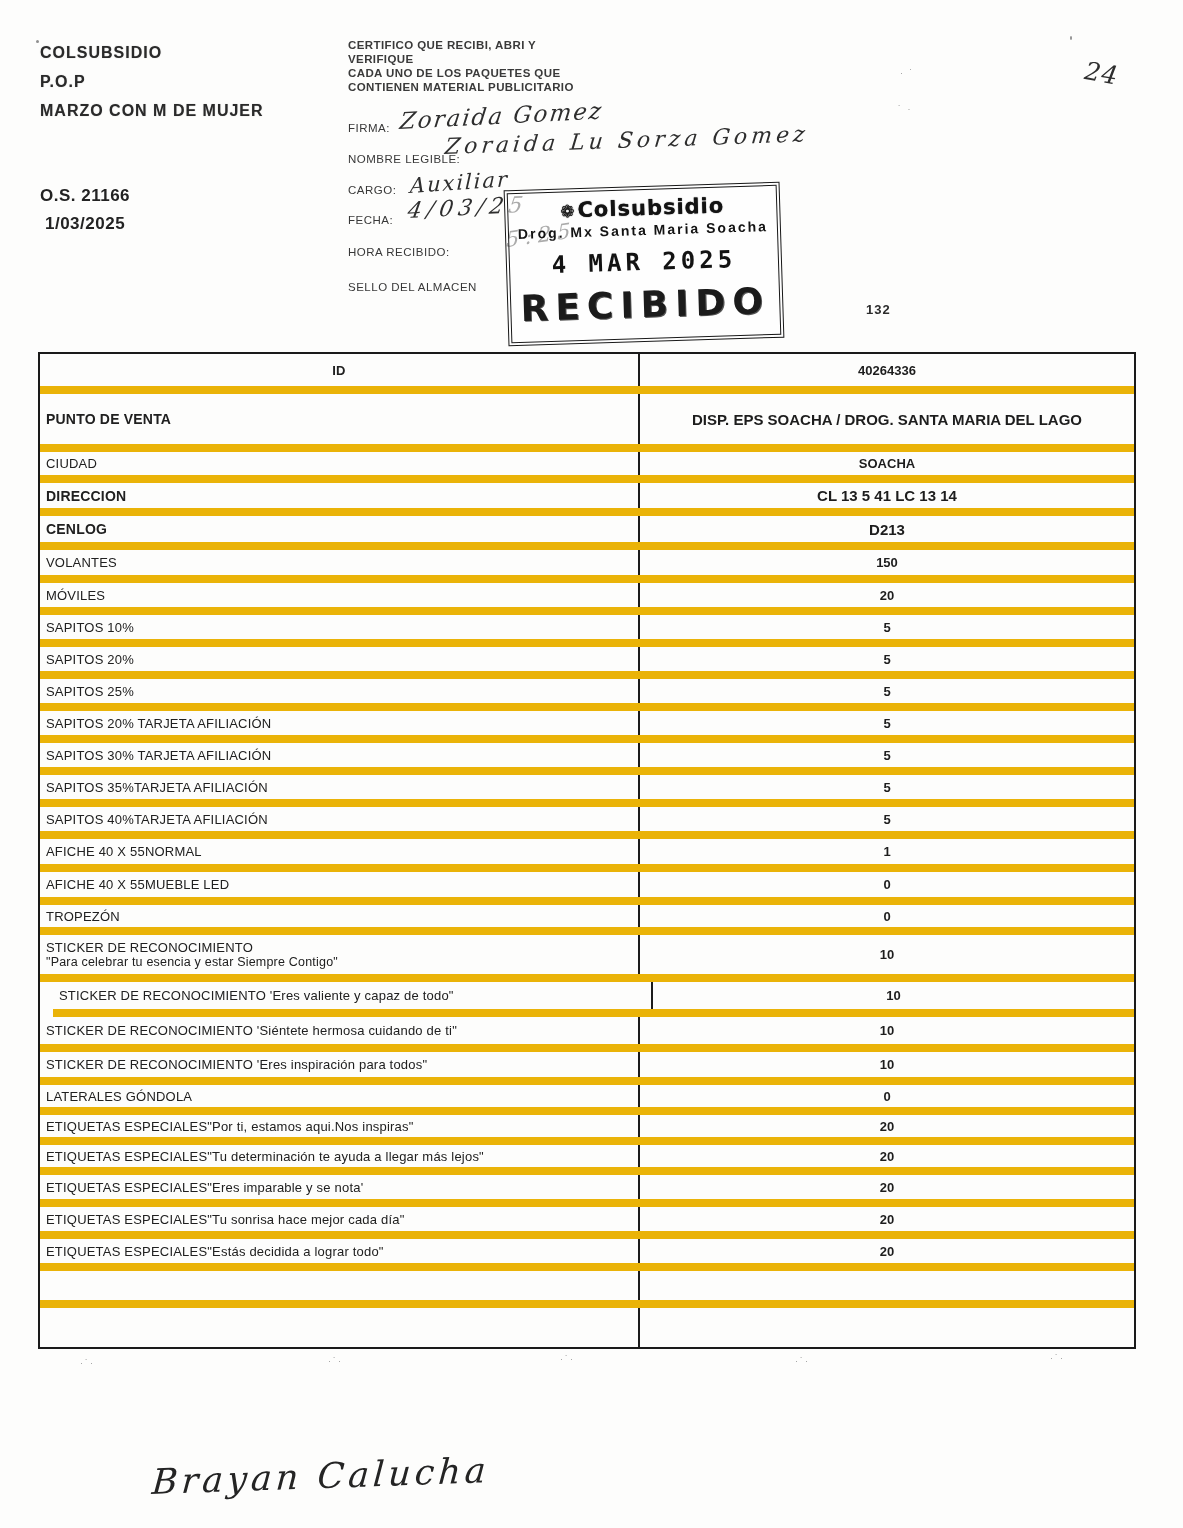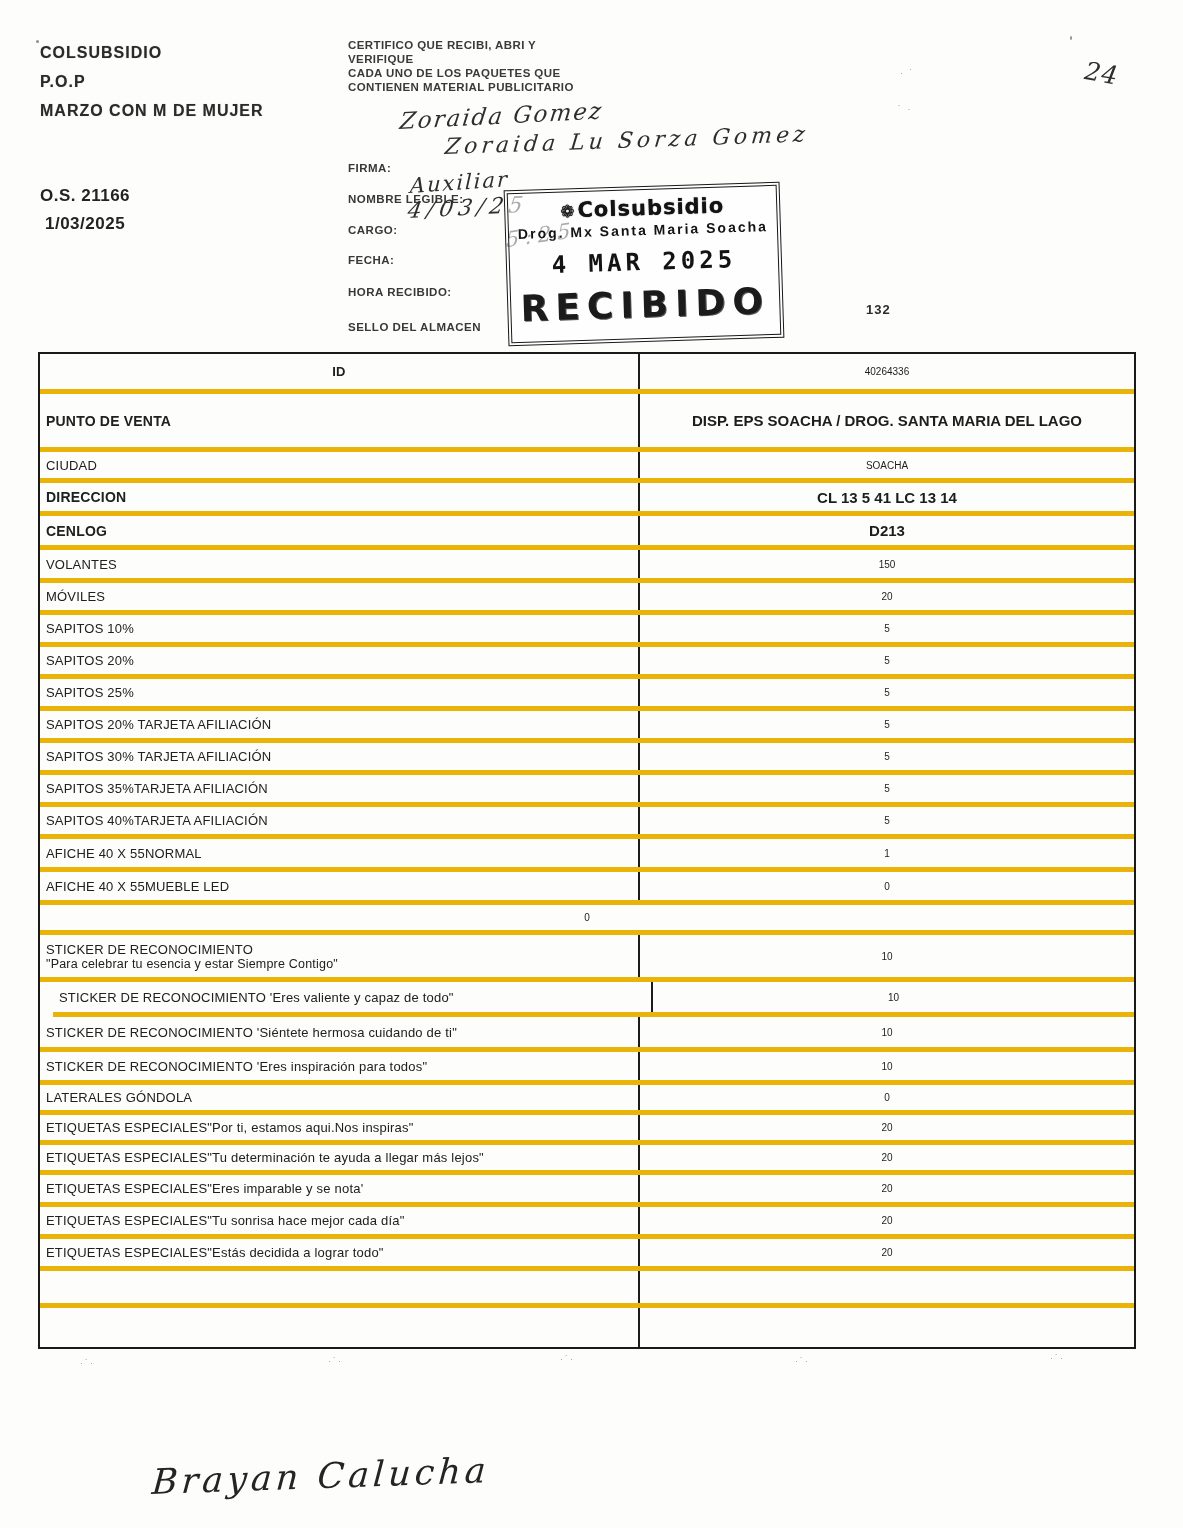--- a/index.html
+++ b/index.html
@@ -14,21 +14,21 @@
   }
   
   .hdr-left{position:absolute;left:40px;top:44px;width:300px;}
   .hdr-left .line{font-weight:700;font-size:16px;letter-spacing:1px;color:#2a2a2a;margin-bottom:11px;
     text-shadow:0 0 1px rgba(40,40,40,.35);}
   .hdr-os{position:absolute;left:40px;top:186px;text-align:center;}
   .hdr-os .line{font-weight:700;font-size:17px;color:#232323;margin-bottom:8px;letter-spacing:.5px;}
   
   .hdr-mid{position:absolute;left:348px;top:38px;width:420px;}
   .cert{font-size:11.5px;font-weight:700;color:#3a3a3a;line-height:14px;letter-spacing:.4px;}
-  .field{position:absolute;font-size:11.5px;font-weight:700;color:#383838;letter-spacing:.5px;white-space:nowrap;margin-top:40px;}
+  .field{position:absolute;font-size:11.5px;font-weight:400;color:#383838;letter-spacing:.5px;white-space:nowrap;}
   
   .hw{
     font-family:"DejaVu Serif", serif;
     font-style:italic;
     color:#2e2e2e;
     white-space:nowrap;
     transform-origin:left center;
   }
   .hw-firma{position:absolute;left:400px;top:108px;font-size:23px;transform:rotate(-3deg) skewX(-10deg);letter-spacing:2px;}
   .hw-nombre{position:absolute;left:445px;top:134px;font-size:22px;transform:rotate(-2deg) skewX(-8deg);letter-spacing:4px;}
@@ -58,33 +58,33 @@
     text-shadow:1px 1px 0 #555;
   }
   .doc-num{position:absolute;left:866px;top:302px;font-size:13px;font-weight:700;color:#2c2c2c;letter-spacing:1px;}
   
   .doc-table{
     position:absolute;left:38px;top:352px;width:1098px;
     border:2px solid #1a1a1a;
     box-sizing:border-box;
     background:transparent;
   }
-  .trow{display:flex;border-bottom:5px solid #eab308;box-sizing:border-box;}
+  .trow{display:flex;border-bottom:8px solid #eab308;box-sizing:border-box;}
   .trow:last-child{border-bottom:none;}
   .tlabel{
     width:600px;box-sizing:border-box;
     border-right:2px solid #1c1c1c;
     padding:2px 6px;
     display:flex;flex-direction:column;justify-content:center;
     font-size:13px;color:#202020;letter-spacing:.2px;
   }
   .tvalue{
     flex:1;display:flex;align-items:center;justify-content:center;
-    font-size:10px;color:#1d1d1d;text-align:center;
-    padding:2px 6px;box-sizing:border-box;
+    font-size:13px;color:#1d1d1d;text-align:center;
+    padding:2px 6px;box-sizing:border-box;font-weight:bold;
   }
   .trow.r-id .tlabel{align-items:center;font-size:13px;font-weight:700;border-right-color:#1c1c1c;}
   .trow.b-label .tlabel{font-weight:700;font-size:14px;}
   .trow.b-value .tvalue{font-weight:700;font-size:15px;text-align:right;}
   .l2{font-size:12.5px;}
   
   .smudge{position:absolute;color:#9a9a9a;font-size:9px;letter-spacing:2px;}
   .speck{position:absolute;background:#8f8f8f;border-radius:50%;}
 </style>
 </head>
@@ -240,20 +240,24 @@
       <div class="tvalue">1</div>
     </div>
       <div class="trow" style="height: 33px;">
       <div class="tlabel">
         <span class="l1">AFICHE 40 X 55MUEBLE LED</span>
 
       </div>
       <div class="tvalue">0</div>
     </div>
       <div class="trow" style="height: 30px;">
+      <div class="tlabel">
+        <span class="l1">TROPEZÓN</span>
+
+      </div>
       <div class="tvalue">0</div>
     </div>
       <div class="trow" style="height: 47px;">
       <div class="tlabel">
         <span class="l1">STICKER DE RECONOCIMIENTO</span>
         <span class="l2">"Para celebrar tu esencia y estar Siempre Contigo"</span>
       </div>
       <div class="tvalue">10</div>
     </div>
       <div class="trow" style="height: 35px; margin-left: 13px;">

